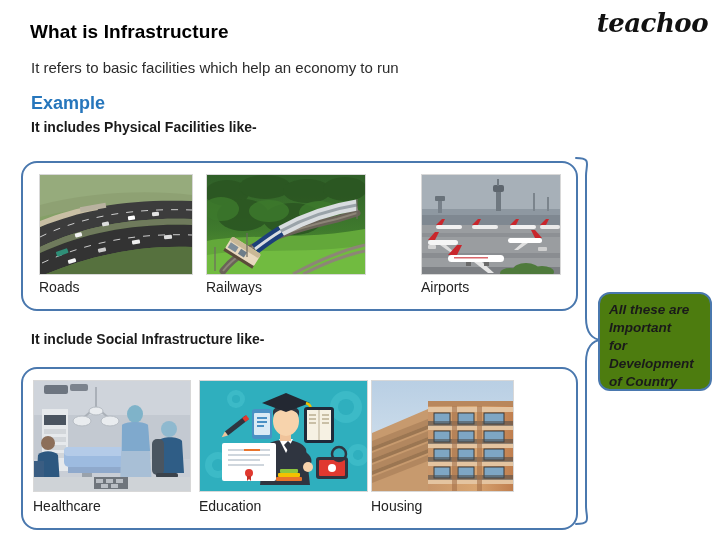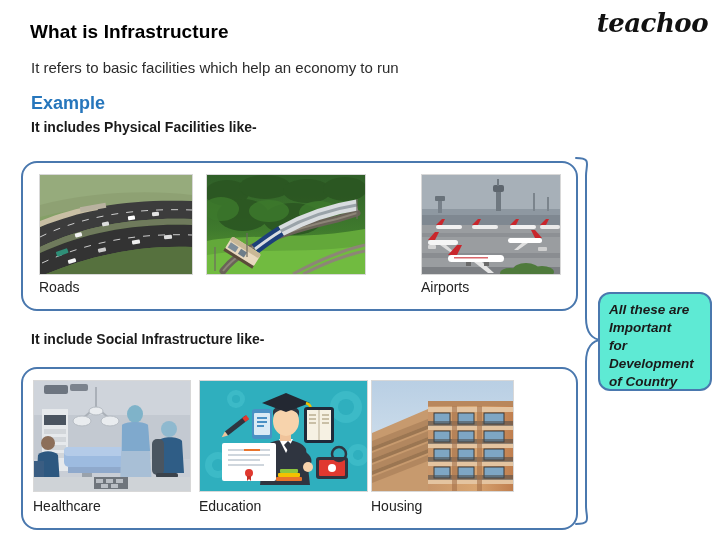--- a/index.html
+++ b/index.html
@@ -65,21 +65,21 @@
   }
   .caption{
     position:absolute;left:0;width:100%;
     text-align:left;
     font-size:14px;color:#222;
   }
 
   
   .callout{
     position:absolute;left:598px;top:292px;width:114px;height:99px;
-    border:2px solid #4A78AE;border-radius:12px;background:#5eead4;
+    border:2px solid #4A78AE;border-radius:12px;background:#4d7c0f;
     box-sizing:border-box;
     padding:7px 18px 0 9px;
     font-size:13.5px;font-style:italic;font-weight:bold;
     line-height:18px;color:#1a1a1a;
   }
   .brace{position:absolute;left:570px;top:150px;}
 </style>
 </head>
 <body>
 
@@ -191,20 +191,21 @@
           <g stroke="#6d6a60" stroke-width="1.2">
             <line x1="8" y1="72" x2="8" y2="96"></line>
             <line x1="40" y1="58" x2="40" y2="82"></line>
             <line x1="150" y1="24" x2="150" y2="44"></line>
           </g>
 
           <path d="M86,99 C110,86 132,76 158,70" fill="none" stroke="#8d8577" stroke-width="3"></path>
           <path d="M96,99 C118,88 138,80 158,76" fill="none" stroke="#8d8577" stroke-width="3"></path>
         </svg>
       </div>
+      <div class="caption" style="top:105px;">Railways</div>
     </div>
 
     <div class="cell" style="left:363px;top:11px;width:138px;height:128px;margin-left:35px;">
       <div class="thumb" style="width:138px;height:99px;">
         <svg viewBox="0 0 138 99" width="138" height="99" preserveAspectRatio="none">
           <rect width="138" height="99" fill="#9aa3ab"></rect>
           <rect width="138" height="44" fill="#a7b0b8"></rect>
 
           <rect x="0" y="34" width="138" height="12" fill="#8e98a1"></rect>
 

